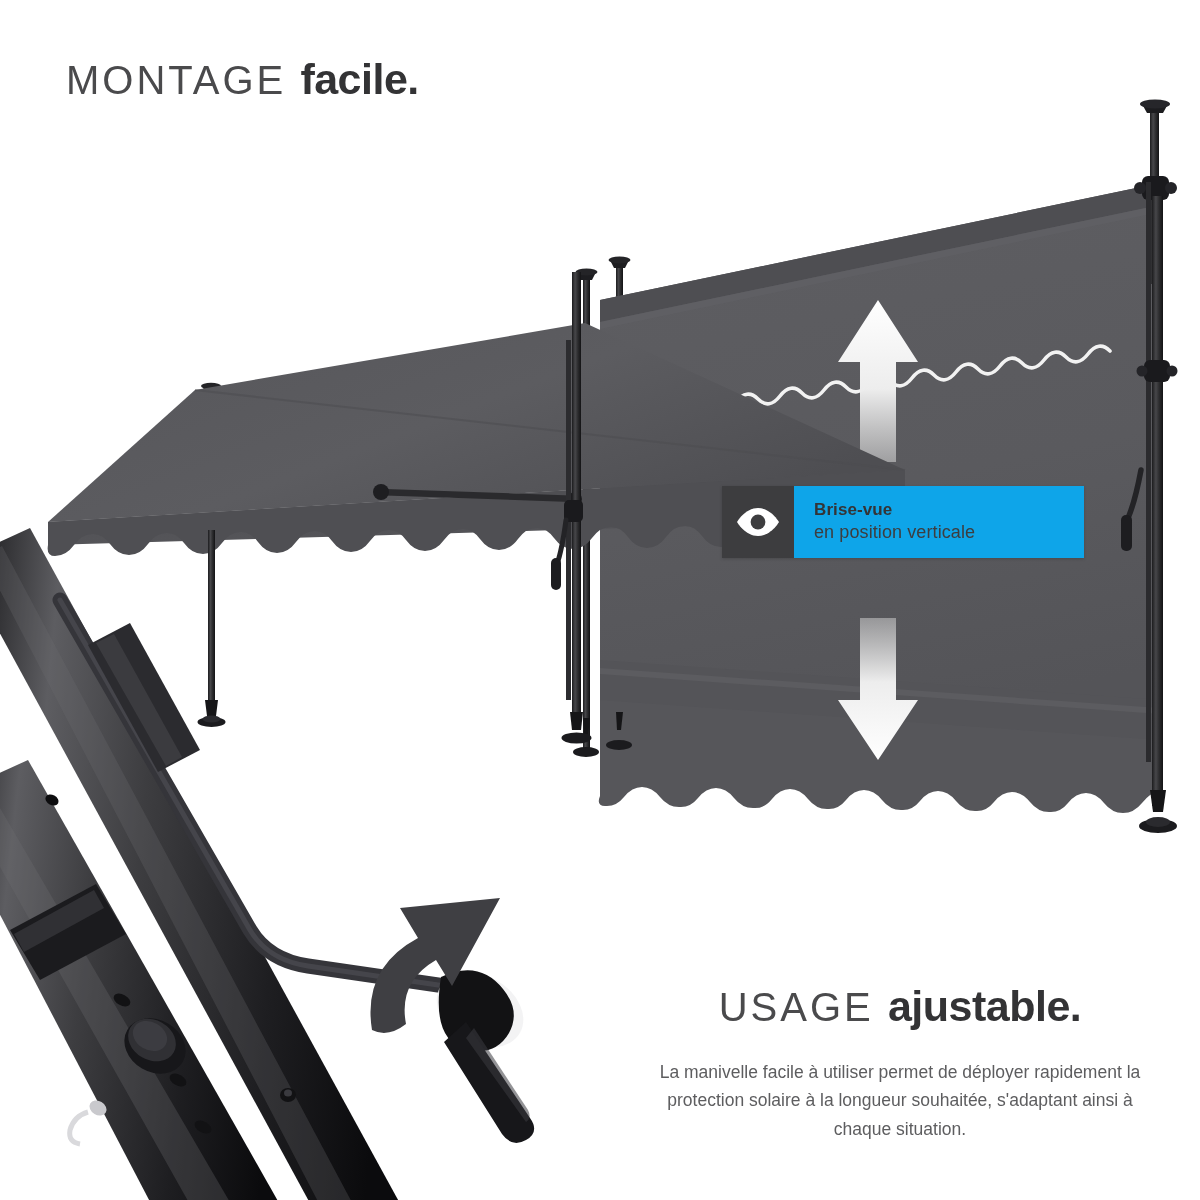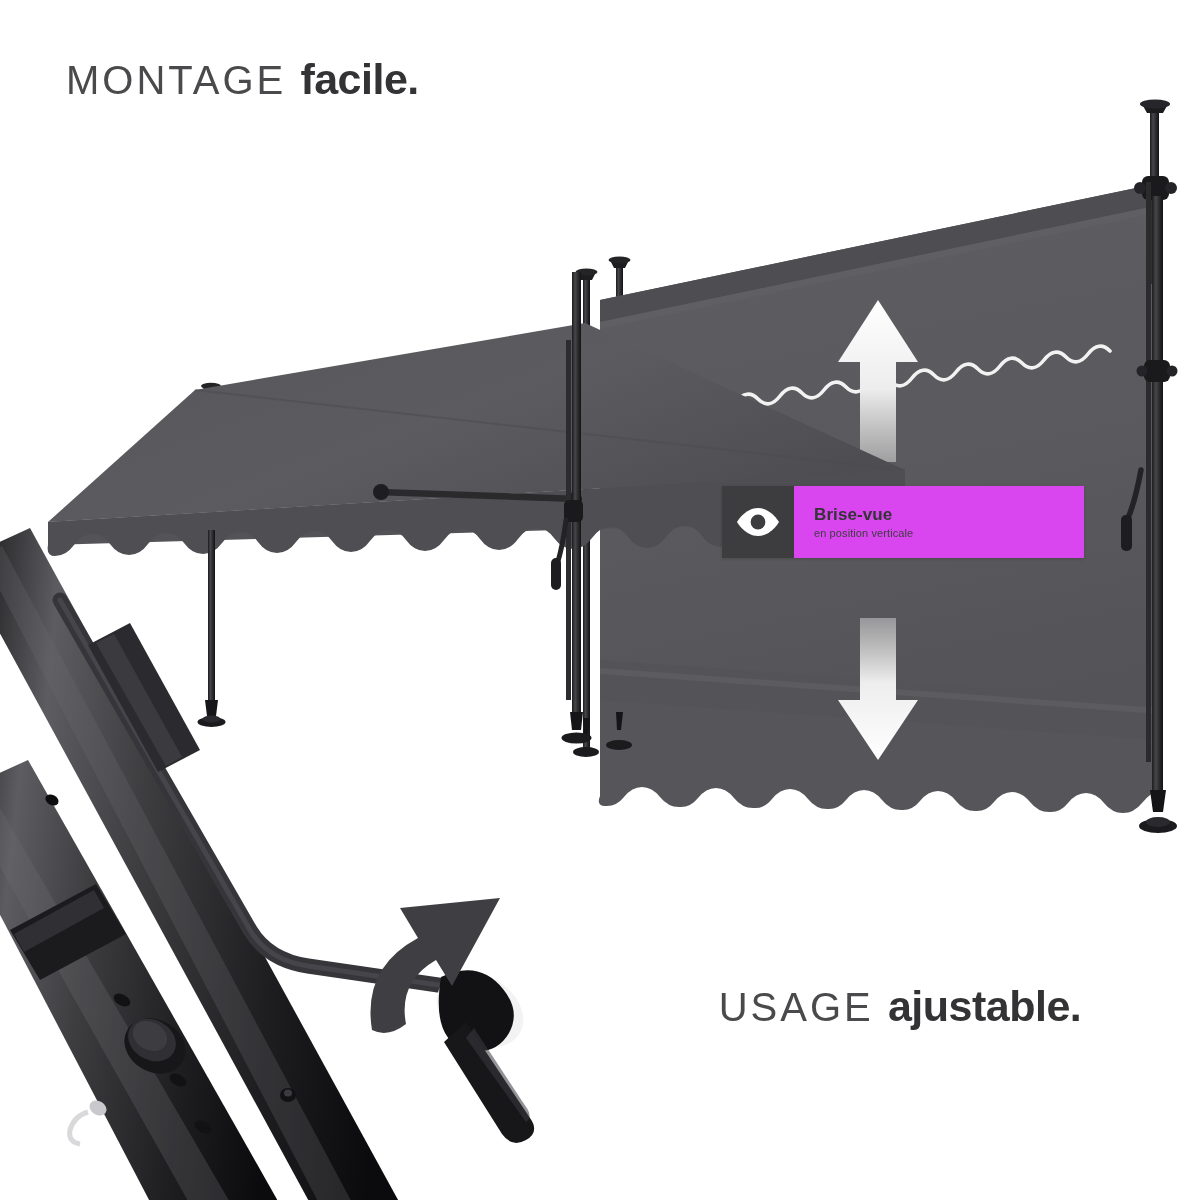--- a/index.html
+++ b/index.html
@@ -59,31 +59,31 @@
     height:72px;
     box-shadow:0 1px 3px rgba(0,0,0,.18);
   }
   #badge-icon{
     width:72px;height:72px;
     background:#3d3d3f;
     display:flex;align-items:center;justify-content:center;
     flex:0 0 auto;
   }
   #badge-body{
-    background:#d946ef;
+    background:#0ea5e9;
     padding:9px 26px 9px 20px;
     display:flex;flex-direction:column;justify-content:center;
     min-width:244px;
   }
   #badge-title{
     font-size:17px;font-weight:bold;color:#343436;line-height:1.32;
     letter-spacing:.1px;
   }
   #badge-sub{
-    font-size:11px;font-weight:400;color:#3d3d3f;line-height:1.32;
+    font-size:18px;font-weight:400;color:#3d3d3f;line-height:1.32;
     letter-spacing:.1px;
   }
 </style>
 </head>
 <body>
 
 <div id="stage">
 
   <svg id="art" viewBox="0 0 1200 1200">
     <defs>
@@ -339,20 +339,21 @@
   <div class="block" id="block-montage">
     <div class="headline">
       <span class="hl-light">MONTAGE</span><span class="hl-light">&nbsp;</span><span class="hl-bold">facile.</span>
     </div>
   </div>
 
   <div class="block" id="block-usage">
     <div class="headline">
       <span class="hl-light">USAGE</span><span class="hl-light">&nbsp;</span><span class="hl-bold">ajustable.</span>
     </div>
+    <div class="bodytext">La manivelle facile à utiliser permet de déployer rapidement la protection solaire à la longueur souhaitée, s'adaptant ainsi à chaque situation.</div>
   </div>
 
   <div id="badge">
     <div id="badge-icon">
       <svg width="46" height="30" viewBox="0 0 46 30">
         <path d="M23,1 C36,1 44,15 44,15 C44,15 36,29 23,29 C10,29 2,15 2,15 C2,15 10,1 23,1 Z" fill="#ffffff"></path>
         <circle cx="23" cy="15" r="7.4" fill="#3d3d3f"></circle>
       </svg>
     </div>
     <div id="badge-body">

